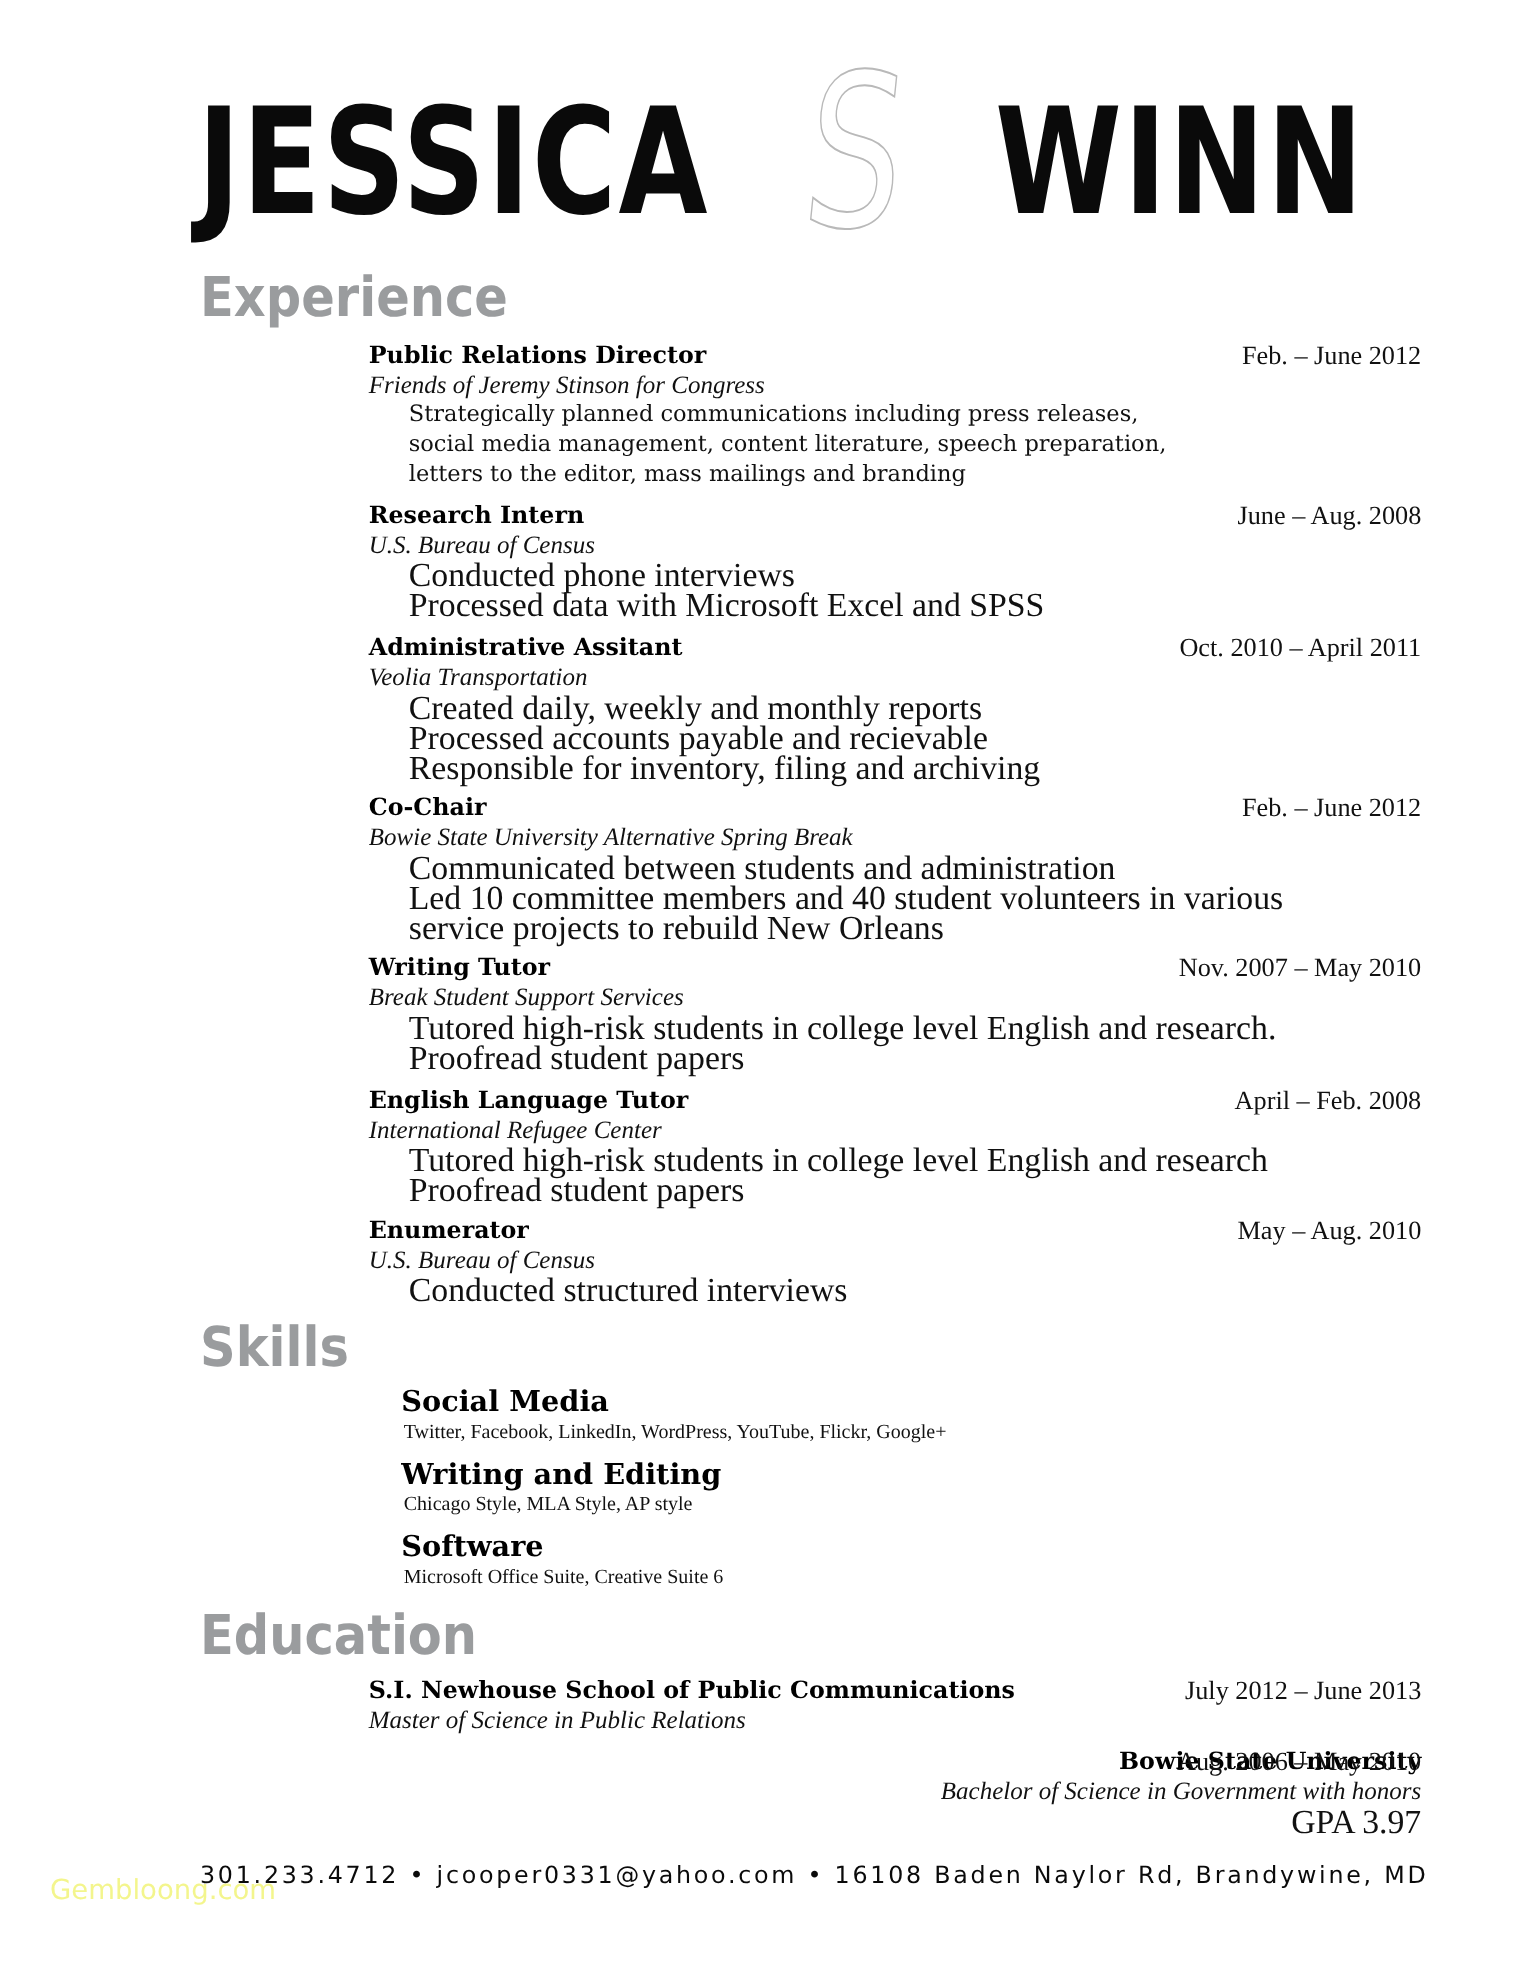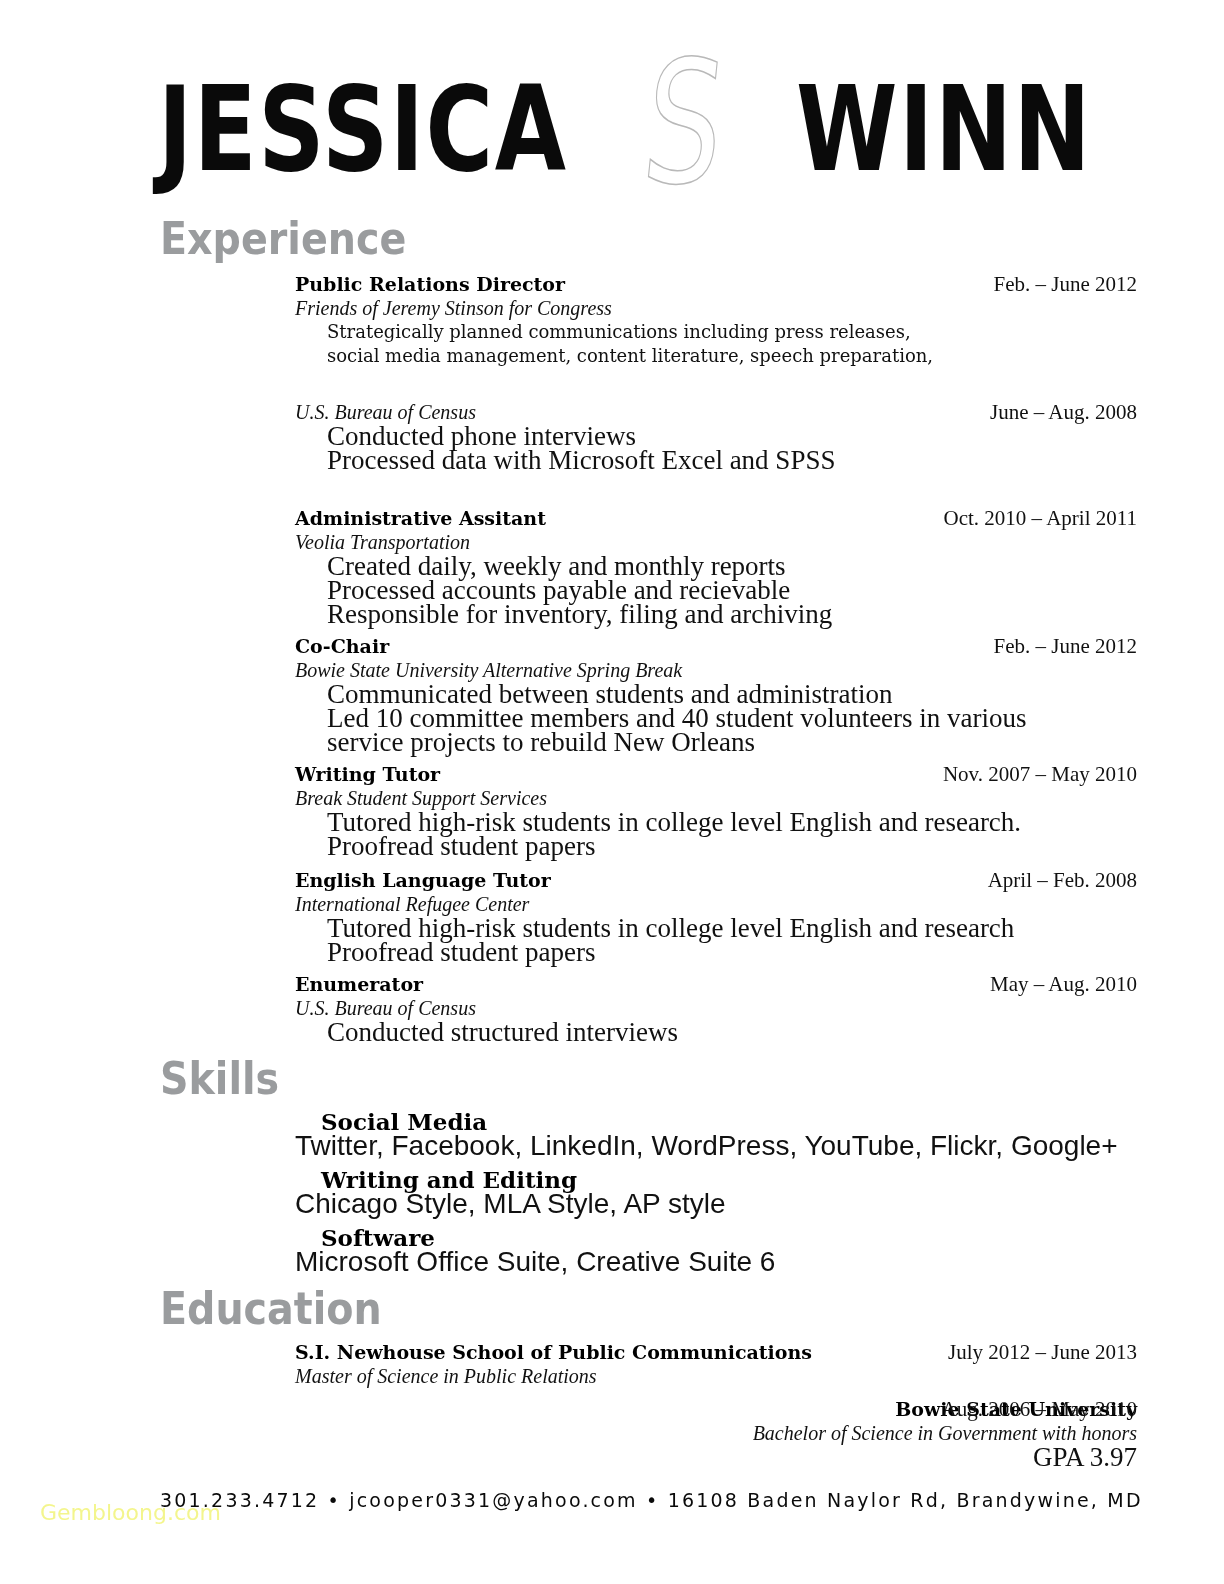--- a/index.html
+++ b/index.html
@@ -49,21 +49,21 @@
       padding-left: 32px;
       font-family: "Liberation Serif", serif; font-size: 27px; line-height: 24px; color: #111;
     }
     .entry-line.sans { font-family: "DejaVu Serif", serif; font-size: 18px; }
 
     .skill-title {
       font-family: "DejaVu Serif", serif; font-weight: bold;
       font-size: 23px; line-height: 24px; color: #000000; margin-left: 26px;
     }
     .skill-value {
-      font-family: Liberation Sans, sans-serif; font-size: 28px; line-height: 24px; color: #111;
+      font-family: Liberation Serif, serif; font-size: 16px; line-height: 24px; color: #111; margin-left: 28px;
     }
 
     
     .footer-contact {
       position: absolute; left: 160px; top: 1488px;
       font-family: "DejaVu Sans", sans-serif; font-size: 19px; line-height: 24px;
       letter-spacing: 2.2px; color: #0a0a0a; white-space: nowrap;
     }
     .watermark {
       position: absolute; left: 40px; top: 1500px;
@@ -83,23 +83,25 @@
   </div>
 
   <div class="section-heading" style="top:214px;">Experience</div>
 
   <div class="entry" style="top:272px;">
     <div class="entry-title">Public Relations Director</div>
     <div class="entry-date">Feb. – June 2012</div>
     <div class="entry-org">Friends of Jeremy Stinson for Congress</div>
     <div class="entry-line sans">Strategically planned communications including press releases,</div>
     <div class="entry-line sans">social media management, content literature, speech preparation,</div>
+    <div class="entry-line sans">letters to the editor, mass mailings and branding</div>
   </div>
 
   <div class="entry" style="top:400px;">
+    <div class="entry-title">Research Intern</div>
     <div class="entry-date">June – Aug. 2008</div>
     <div class="entry-org">U.S. Bureau of Census</div>
     <div class="entry-line">Conducted phone interviews</div>
     <div class="entry-line">Processed data with Microsoft Excel and SPSS</div>
   </div>
 
   <div class="entry" style="top:506px;">
     <div class="entry-title">Administrative Assitant</div>
     <div class="entry-date">Oct. 2010 – April 2011</div>
     <div class="entry-org">Veolia Transportation</div>

